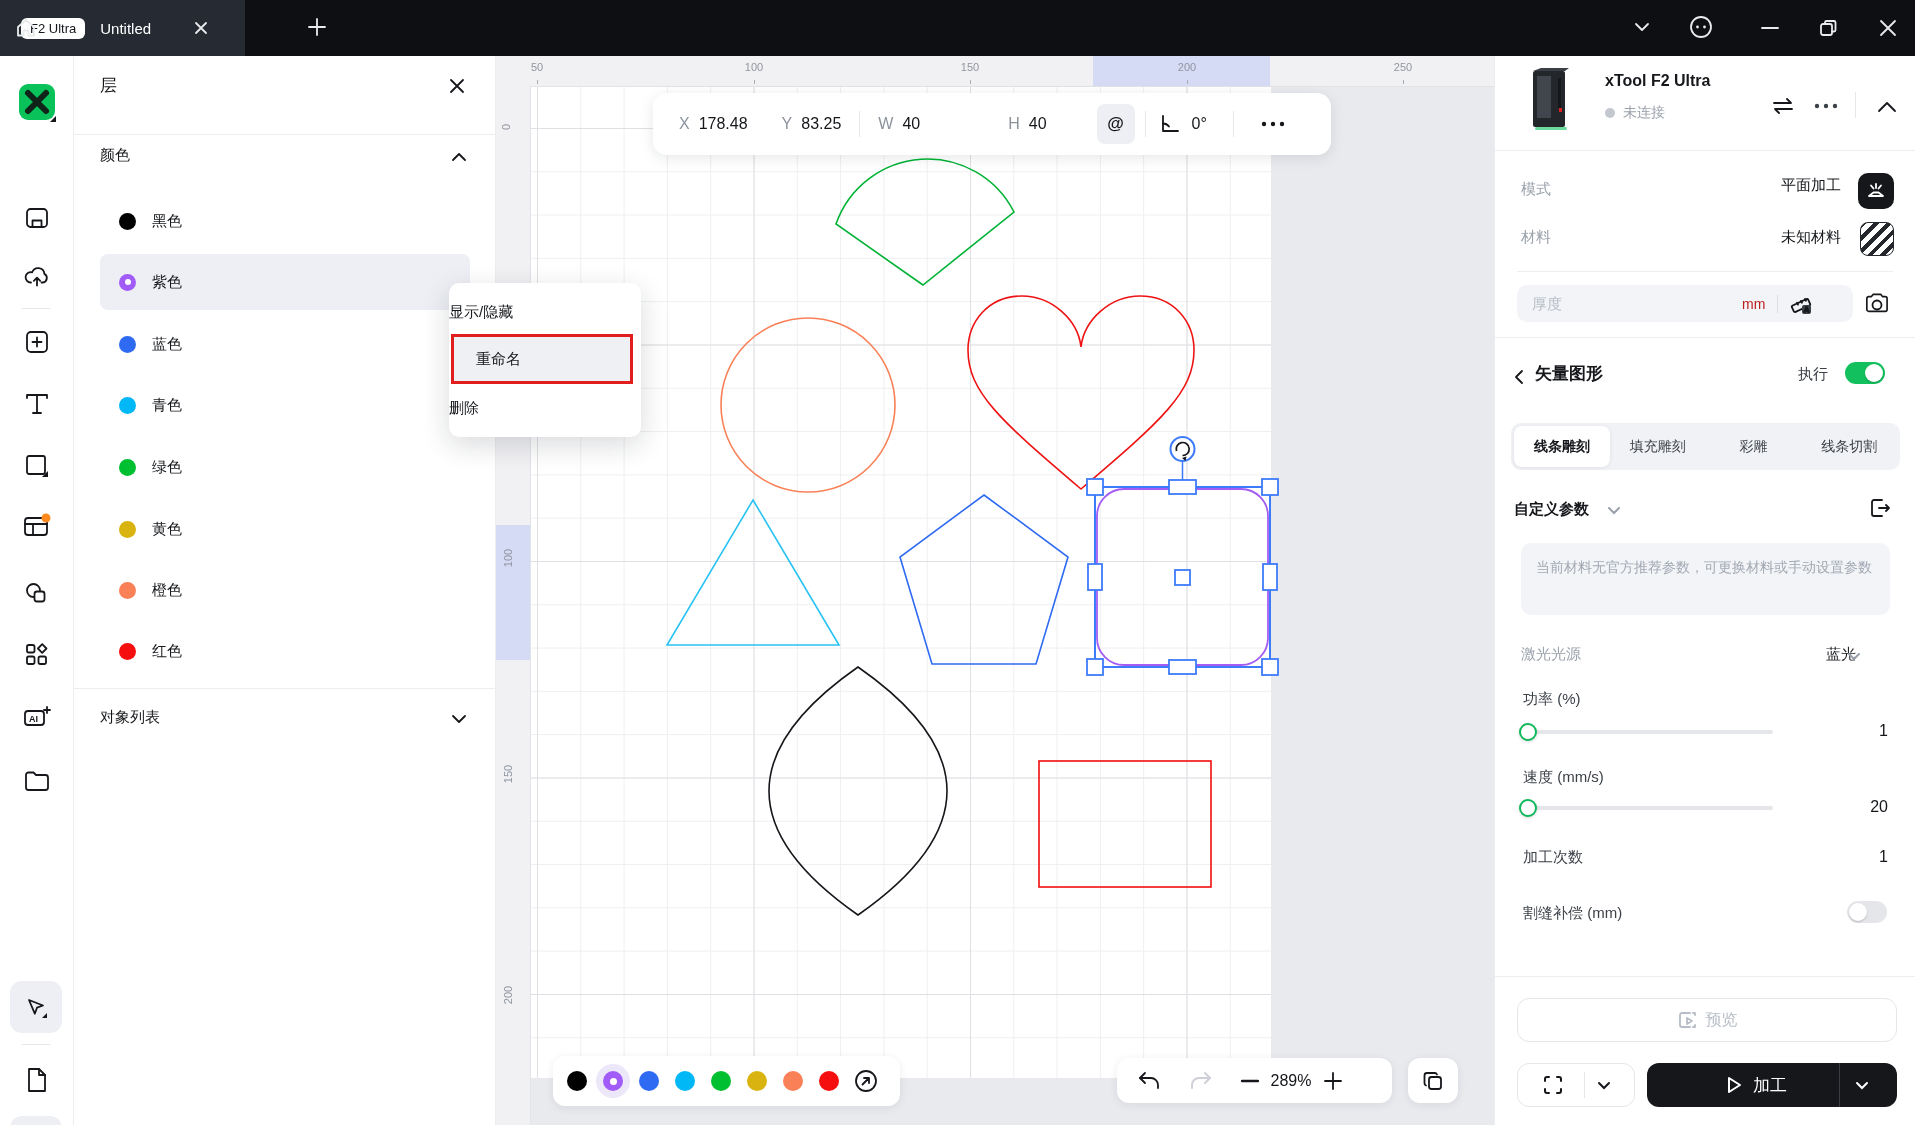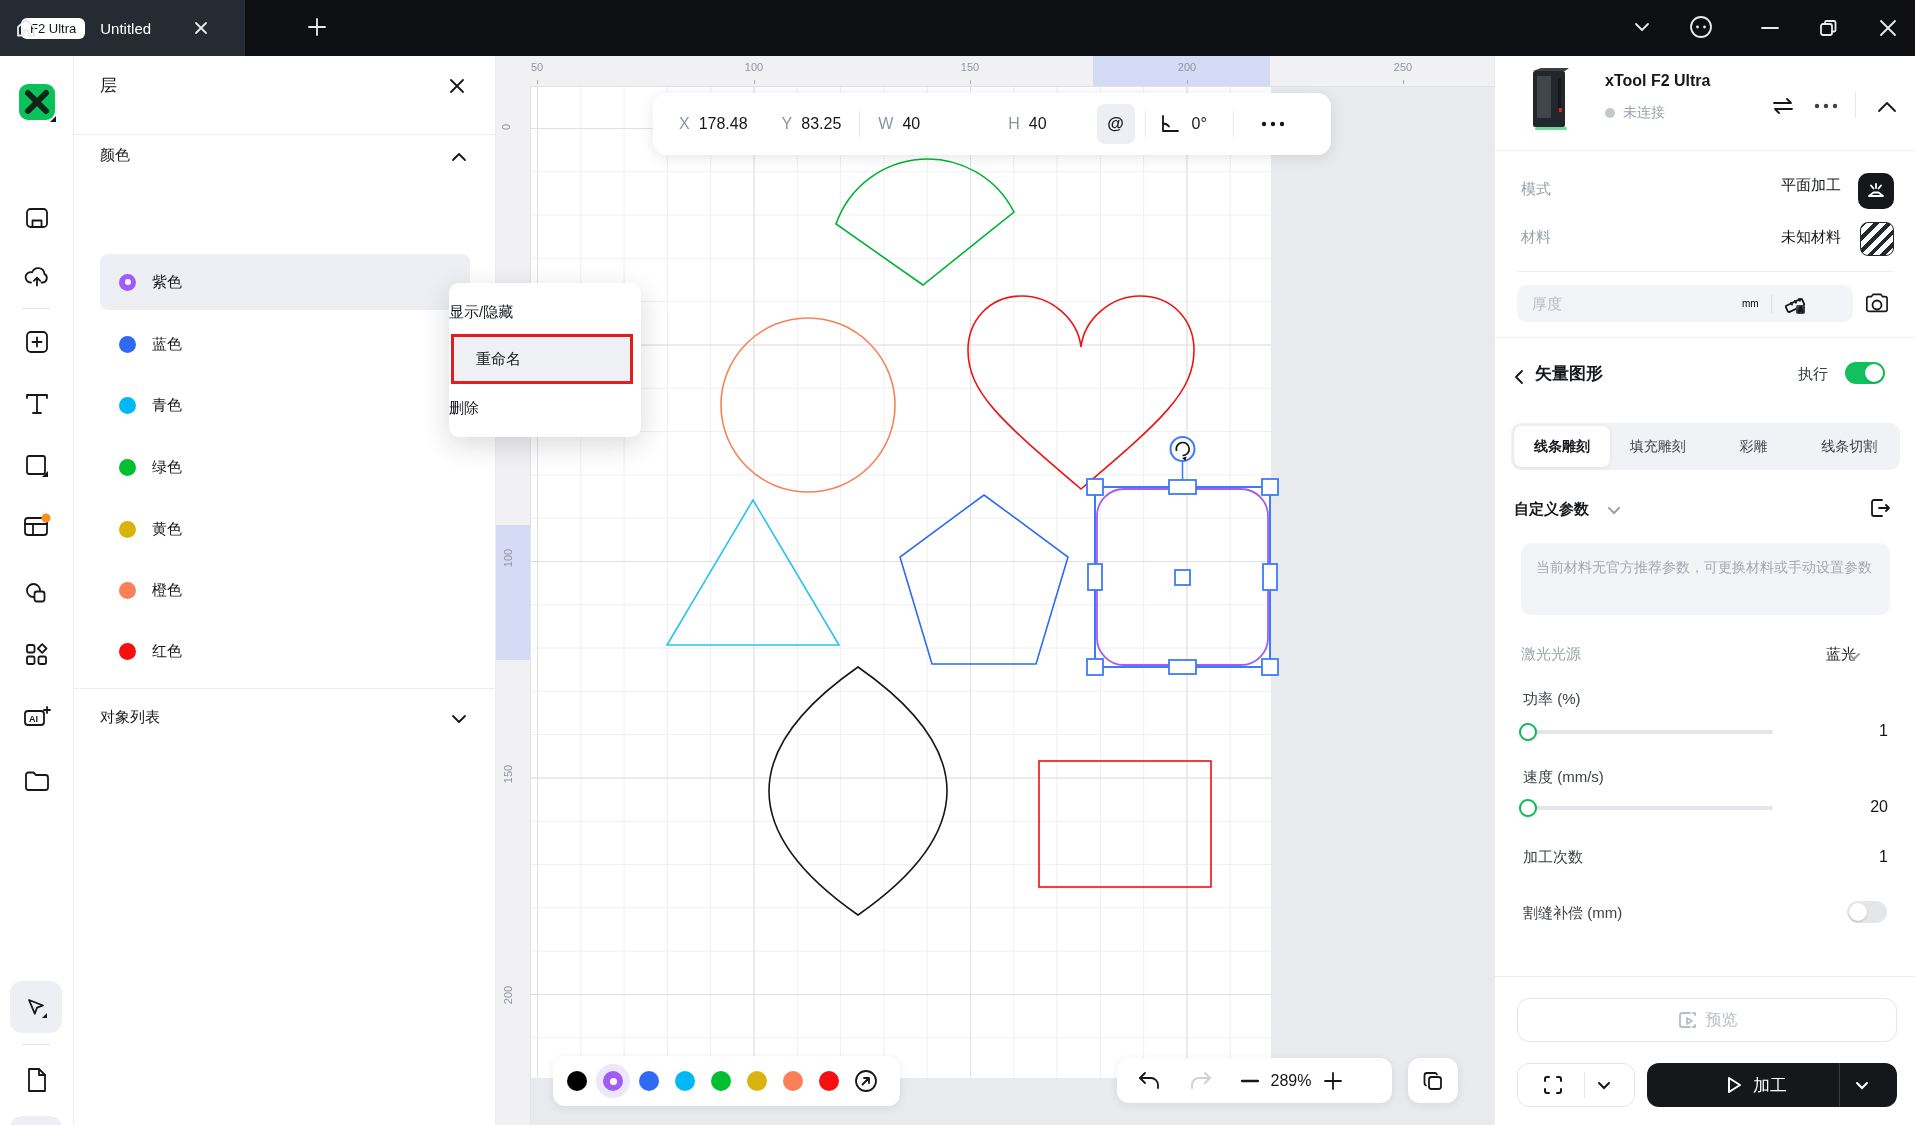--- a/index.html
+++ b/index.html
@@ -370,20 +370,24 @@
   <svg width="20" height="20" style="position:absolute;left:374px;top:20px;cursor:pointer" class="ic" stroke-width="2">
       <path d="M4 4l12 12M16 4L4 16"></path>
     </svg>
   <div class="hdiv" style="top:78px"></div>
 
   <div class="sect" style="top:90px">颜色</div>
   <svg width="16" height="10" style="position:absolute;left:378px;top:96px;cursor:pointer" class="ic" stroke-width="2">
       <path d="M2 8l6-6 6 6"></path>
     </svg>
 
+  <div class="crow" style="top:137px">
+    <span class="cdot" style="background: rgb(0, 0, 0);"></span>
+    <span class="cname">黑色</span>
+  </div>
   <div class="crow sel" style="top:198px">
     <span class="cdot" style="background: rgb(161, 92, 248);">
         <span class="halo"></span>
         <span class="wdot"></span>
       </span>
     <span class="cname">紫色</span>
   </div>
   <div class="crow" style="top:260px">
     <span class="cdot" style="background: rgb(47, 107, 242);"></span>
     <span class="cname">蓝色</span>
@@ -460,21 +464,21 @@
   </div>
 
   <div class="rowlab" style="top:172px">材料</div>
   <div class="rowval" style="top:172px;right:75px">未知材料</div>
   <div class="matic"></div>
 
   <div style="position:absolute;left:22px;top:215px;width:376px;height:1px;background:#eeeef1"></div>
 
   <div class="thick">
     <input readonly="" placeholder="厚度" style="">
-    <span style="font-size:10px;color:#000000;margin-left:58px">mm</span>
+    <span style="font-size:14px;color:#b91c1c;margin-left:58px">mm</span>
     <span style="width:1px;height:18px;background:#dcdee3;margin:0 12px"></span>
     <svg width="22" height="22" class="ic" stroke-width="1.7">
       <rect x="2" y="9" width="18" height="7" rx="1.5" transform="rotate(-25 11 12.5)"></rect>
         <path d="M7 9.8l1 1.8M11 7.9l1 1.8M15 6l1 1.8"></path>
       <rect x="12" y="12" width="9" height="9" rx="2" fill="#3c4148" stroke="none"></rect>
         <text x="14.2" y="19.4" font-size="7" fill="#fff" font-family="Liberation Sans,sans-serif">A</text>
       </svg>
   </div>
   <svg width="26" height="24" style="position:absolute;left:370px;top:236px;cursor:pointer" class="ic" stroke-width="1.8">
     <path d="M2 7a2 2 0 0 1 2-2h3l2-2.5h8L19 5h3a2 2 0 0 1 2 2v12a2 2 0 0 1-2 2H4a2 2 0 0 1-2-2z" transform="scale(0.92)"></path>

